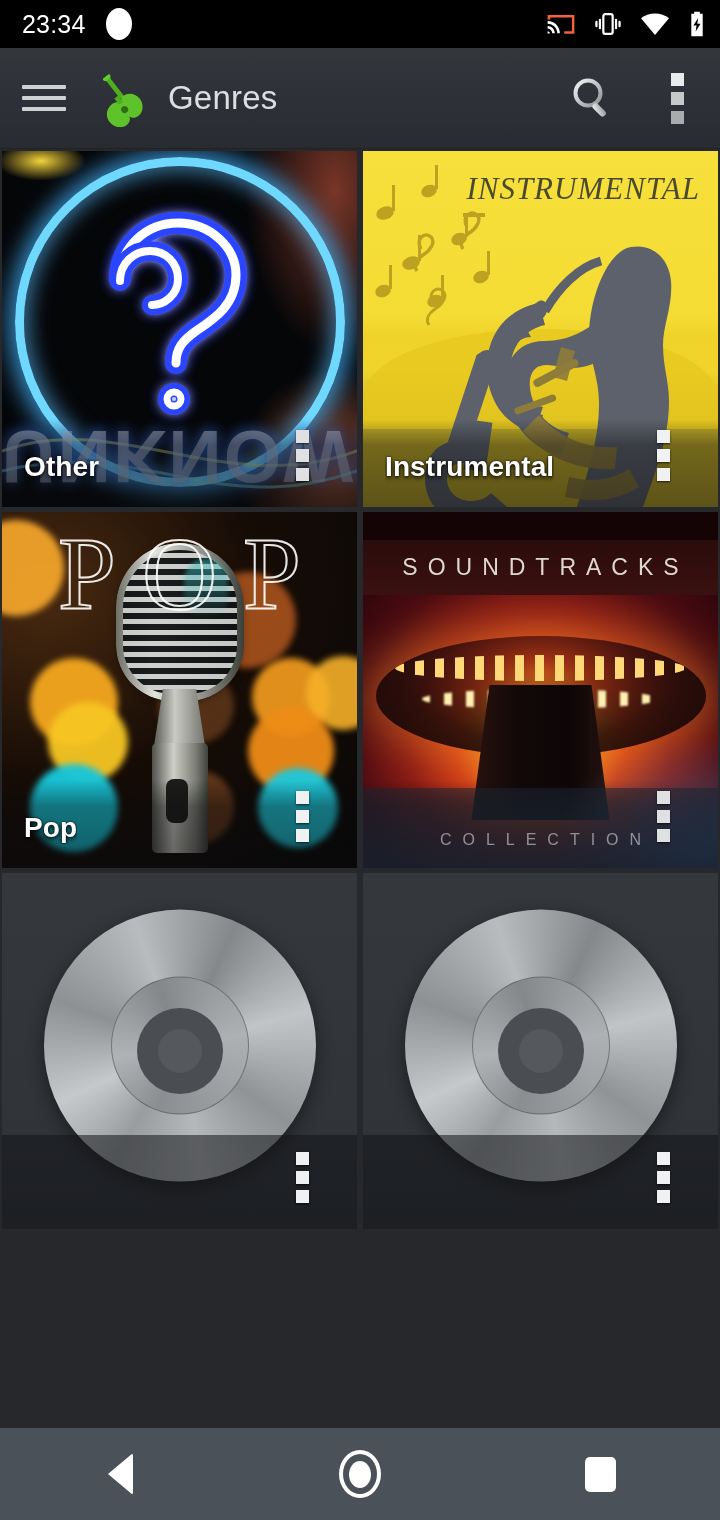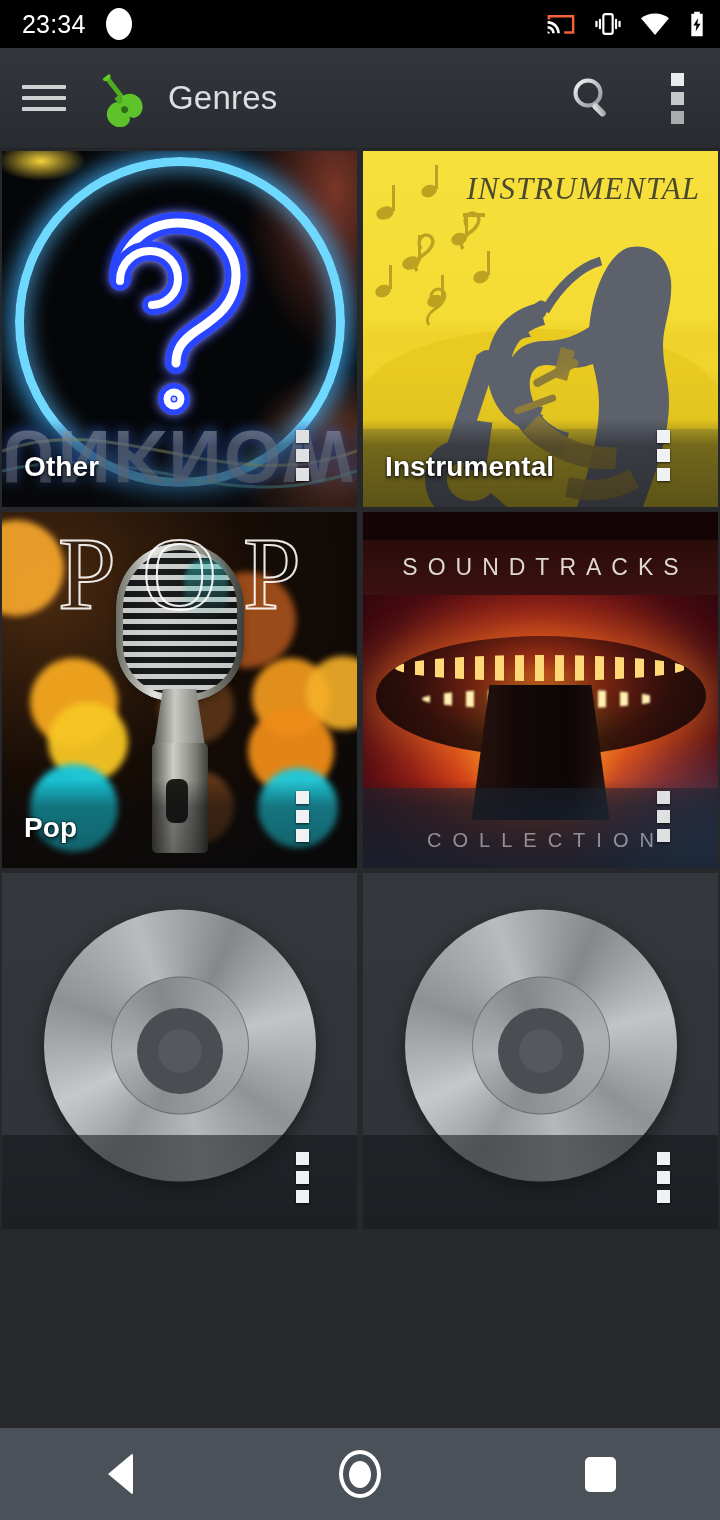--- a/index.html
+++ b/index.html
@@ -212,21 +212,21 @@
     clip-path:polygon(16% 0, 84% 0, 96% 100%, 4% 100%);
     box-shadow:0 -6px 30px rgba(255,140,40,.25);
   }
   .st-bottom{
     position:absolute; left:0; right:0; bottom:0; height:80px;
     background:linear-gradient(to bottom, rgba(28,36,48,.55), rgba(24,34,48,.85));
     z-index:3;
   }
   .st-bottom span{
     display:block; text-align:center; line-height:104px;
-    font-size:20px; letter-spacing:11px; color:rgba(210,210,215,.62); text-indent:11px;
+    font-size:16px; letter-spacing:11px; color:rgba(210,210,215,.62); text-indent:11px;
   }
   .st-blue{
     position:absolute; right:0; bottom:0; width:46%; height:130px;
     background:radial-gradient(ellipse at 90% 90%, rgba(60,120,175,.6) 0%, rgba(20,40,70,0) 72%);
     z-index:2;
   }
 
   
   .art-disc{ background:linear-gradient(to bottom,#34373b 0%, #303338 78%, #2a2d31 100%); }
   .disc{

